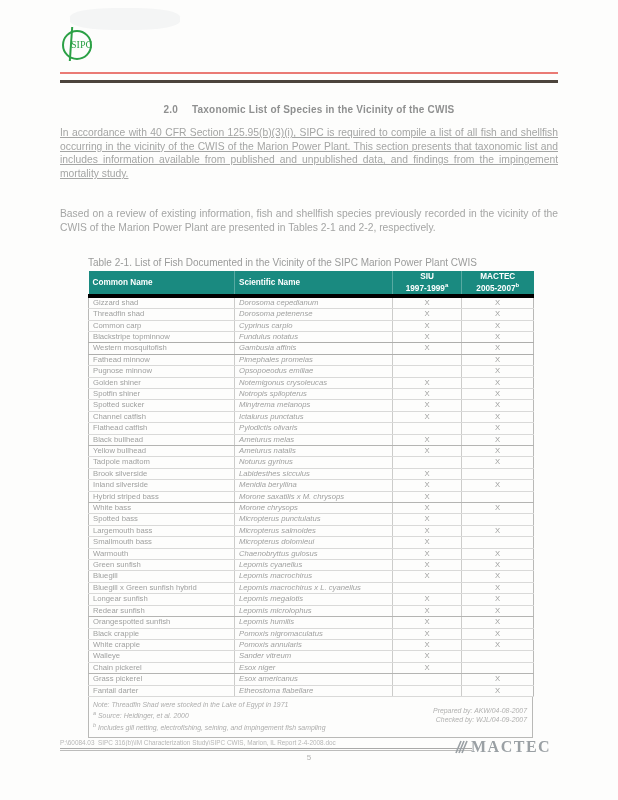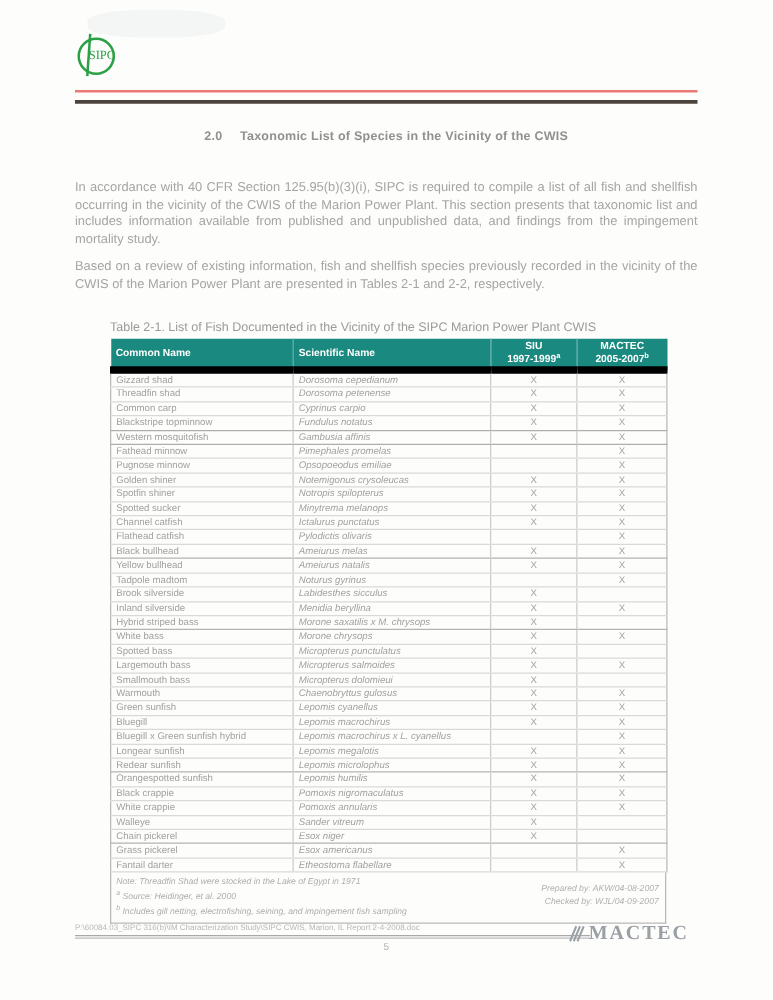--- a/index.html
+++ b/index.html
@@ -14,21 +14,21 @@
   .sipc-bar{position:absolute;left:8px;top:-3px;width:2px;height:34px;background:#2ba045;transform:rotate(4deg);}
   .sipc-text{position:absolute;left:9px;top:9px;font-family:"Liberation Serif",serif;font-size:10px;color:#2ba045;letter-spacing:0px;}
   .rule-red{position:absolute;left:60px;width:498px;top:72px;height:2px;background:#ea7a74;}
   .rule-dark{position:absolute;left:60px;width:498px;top:80px;height:3px;background:#4c443c;}
   
   .doc-title{position:absolute;left:60px;top:104px;width:498px;text-align:center;
     font-size:10px;font-weight:bold;color:#8f9090;letter-spacing:.2px;}
   .doc-title .tnum{margin-right:14px;}
   .para{position:absolute;left:60px;width:498px;font-size:10.3px;line-height:13.7px;
     text-align:justify;color:#a4a5a4;}
-  .para1{top:144px;}
+  .para1{top:126px;text-decoration:underline;}
   .para2{top:207px;}
   
   .tbl-wrap{position:absolute;left:88px;top:257px;width:445px;}
   .tbl-caption{font-size:10px;color:#9a9b9a;margin:0 0 3px 0;white-space:nowrap;}
   table.species{border-collapse:collapse;width:445px;table-layout:fixed;}
   table.species col.c1{width:146px;}
   table.species col.c2{width:158px;}
   table.species col.c3{width:69px;}
   table.species col.c4{width:72px;}
   thead th{background:#1a8a80;color:#ffffff;font-size:8.2px;font-weight:bold;
@@ -43,21 +43,21 @@
   tbody td:first-child{border-left:1px solid #b9b9b7;}
   tbody td:last-child{border-right:1px solid #b9b9b7;}
   tbody td.scientific{font-style:italic;}
   tbody td.siu,tbody td.mactec{text-align:center;padding:0;}
   tbody tr:nth-child(4) td{border-bottom:1.5px solid #aeaeac;}
   tbody tr:nth-child(5) td{border-bottom:1.5px solid #aeaeac;}
   tbody tr:nth-child(13) td{border-bottom:1.5px solid #b4b4b2;}
   tbody tr:nth-child(18) td{border-bottom:1.5px solid #b4b4b2;}
   tbody tr:nth-child(28) td{border-bottom:1.5px solid #b4b4b2;}
   tbody tr:nth-child(33) td{border-bottom:1.5px solid #b4b4b2;}
-  tbody tr:first-child td{border-top:6px solid #000000;}
+  tbody tr:first-child td{border-top:4px solid #000000;}
   
   .notes-box{border:1px solid #b9b9b7;border-top:none;padding:3px 5px 4px 4px;
     display:flex;justify-content:space-between;min-height:36px;box-sizing:border-box;}
   .notes-left{font-size:6.9px;font-style:italic;color:#adadac;line-height:9.5px;width:300px;}
   .notes-left sup{font-size:5.5px;}
   .notes-right{font-size:6.9px;font-style:italic;color:#b0b0af;line-height:9.5px;
     text-align:right;padding-top:6px;white-space:nowrap;}
   
   .footer-path{position:absolute;left:60px;top:739px;width:396px;font-size:6.4px;
     color:#b7b7b6;white-space:nowrap;overflow:hidden;}

